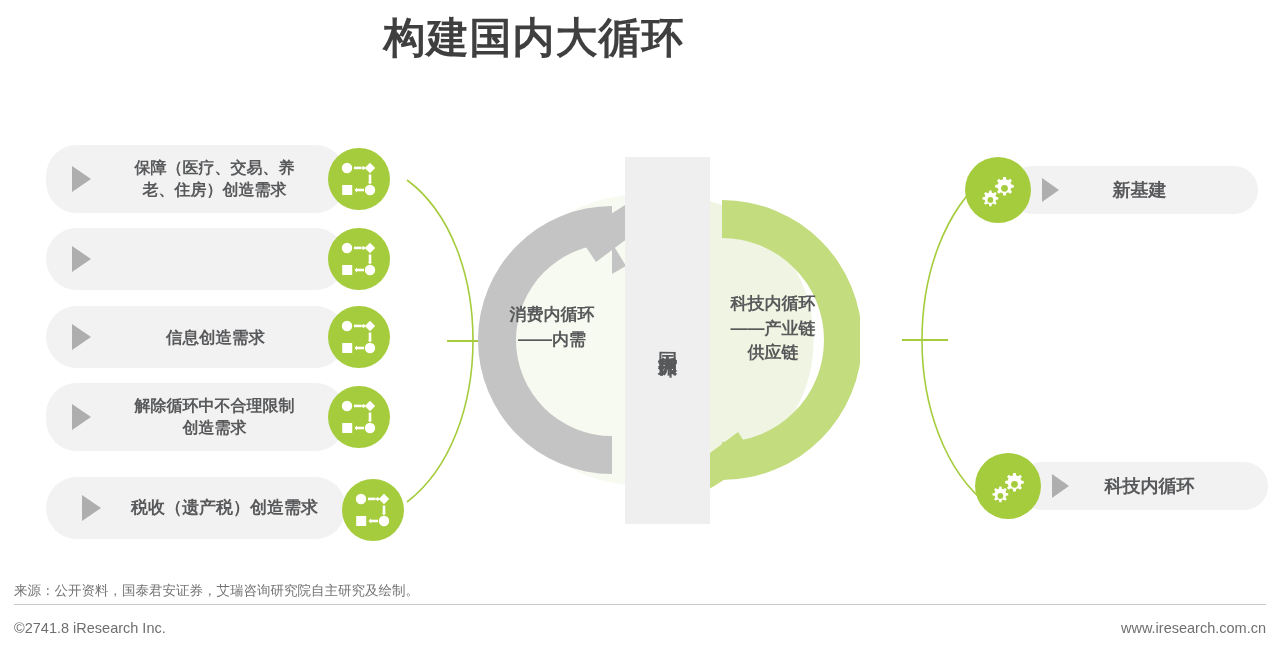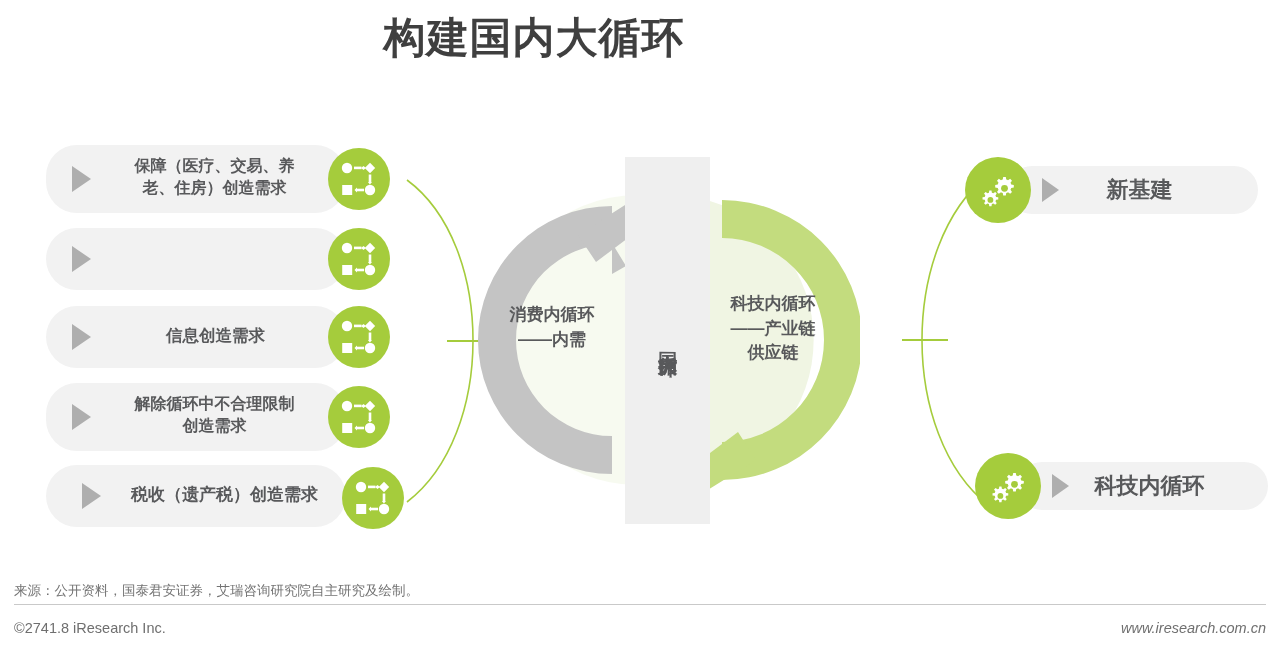--- a/index.html
+++ b/index.html
@@ -47,21 +47,20 @@
   .pill {
     position: absolute;
     left: 0;
     top: 0;
     width: 300px;
     height: 62px;
     background: #f2f2f2;
     border-radius: 31px;
     display: flex;
     align-items: center;
-    font-family: Liberation Mono, monospace;
   }
   .pill.tall {
     height: 68px;
   }
   .tri {
     flex: 0 0 auto;
     margin-left: 26px;
     width: 0;
     height: 0;
     border-left: 19px solid #aeaeae;
@@ -189,21 +188,21 @@
     display: flex;
     align-items: center;
   }
   .right-pill .tri {
     margin-left: 34px;
     border-left: 17px solid #aeaeae;
     border-top: 12px solid transparent;
     border-bottom: 12px solid transparent;
   }
   .right-pill .pill-label {
-    font-size: 22px;
+    font-size: 18px;
     padding-right: 40px;
   }
 
   
   #footer-source {
     position: absolute;
     left: 14px;
     top: 582px;
     font-size: 13.5px;
     color: #737373;
@@ -223,21 +222,20 @@
     top: 620px;
     font-size: 14.5px;
     color: #6f6f6f;
   }
   #footer-url {
     position: absolute;
     right: 14px;
     top: 620px;
     font-size: 14.5px;
     color: #6f6f6f;
-    font-style: italic;
   }
 </style>
 </head>
 <body>
 
 <div id="page-title">构建国内大循环</div>
 
 <svg class="brace" id="brace-left" width="130" height="380" viewBox="0 0 130 380">
   <path d="M 12 30 C 100 95, 100 285, 12 352" fill="none" stroke="#a5cc3c" stroke-width="1.6"></path>
   <line x1="52" y1="191" x2="100" y2="191" stroke="#a5cc3c" stroke-width="2"></line>
@@ -365,21 +363,21 @@
         <rect x="29.7" y="15.5" width="2.6" height="7.5" fill="#ffffff"></rect>
         <polygon points="30.9,25.5 28.9,23 33,23" fill="#ffffff"></polygon>
         <circle cx="31" cy="31" r="5.2" fill="#ffffff"></circle>
         <rect x="17.5" y="29.7" width="7.5" height="2.6" fill="#ffffff"></rect>
         <polygon points="15.5,31 18,28.5 18,33.5" fill="#ffffff"></polygon>
         <rect x="3.2" y="26" width="10" height="10" fill="#ffffff"></rect>
       </svg>
     </div>
   </div>
 
-  <div class="left-row" style="top:320px;">
+  <div class="left-row" style="top:332px;">
     <div class="pill">
       <div class="tri" style="margin-left:36px;"></div>
       <div class="pill-label wide" style="font-size:17px;margin-left:0;padding-right:0;">税收（遗产税）创造需求</div>
     </div>
     <div class="green-circle" style="left:296px;top:2px;">
       <svg width="40" height="40" viewBox="0 0 40 40">
         <circle cx="8" cy="9" r="5.2" fill="#ffffff"></circle>
         <rect x="15" y="7.6" width="7.5" height="2.6" fill="#ffffff"></rect>
         <polygon points="24.5,7 27,9 24.5,11 22,9" fill="#ffffff"></polygon>
         <polygon points="31,3.8 36.2,9 31,14.2 25.8,9" fill="#ffffff"></polygon>

